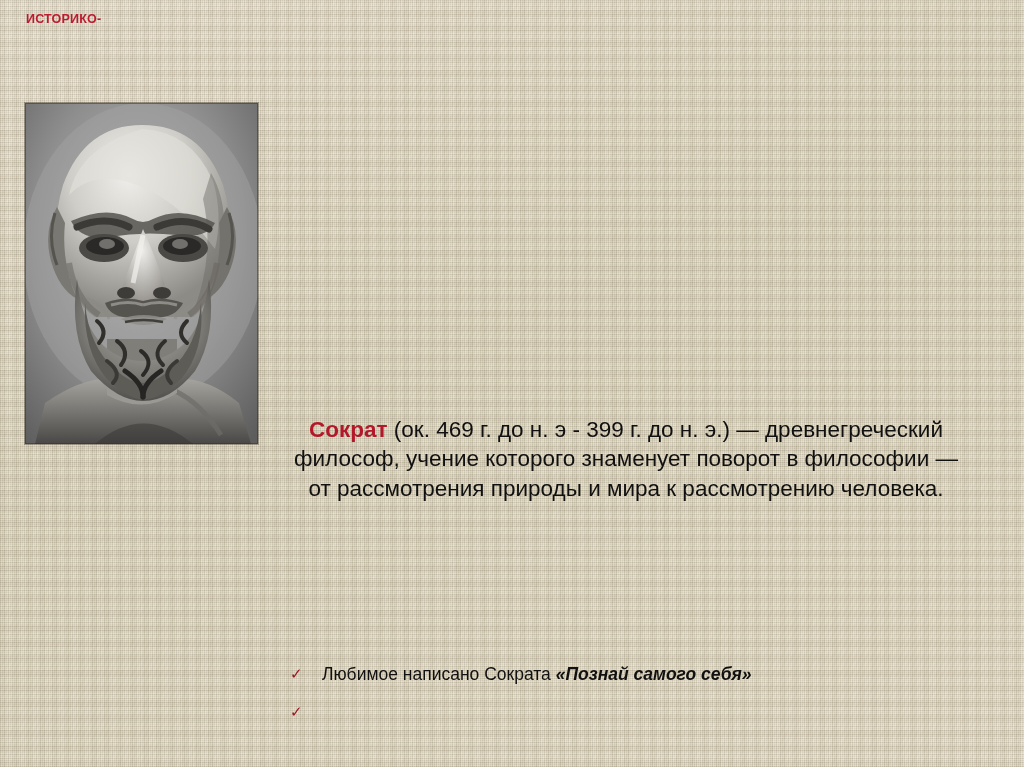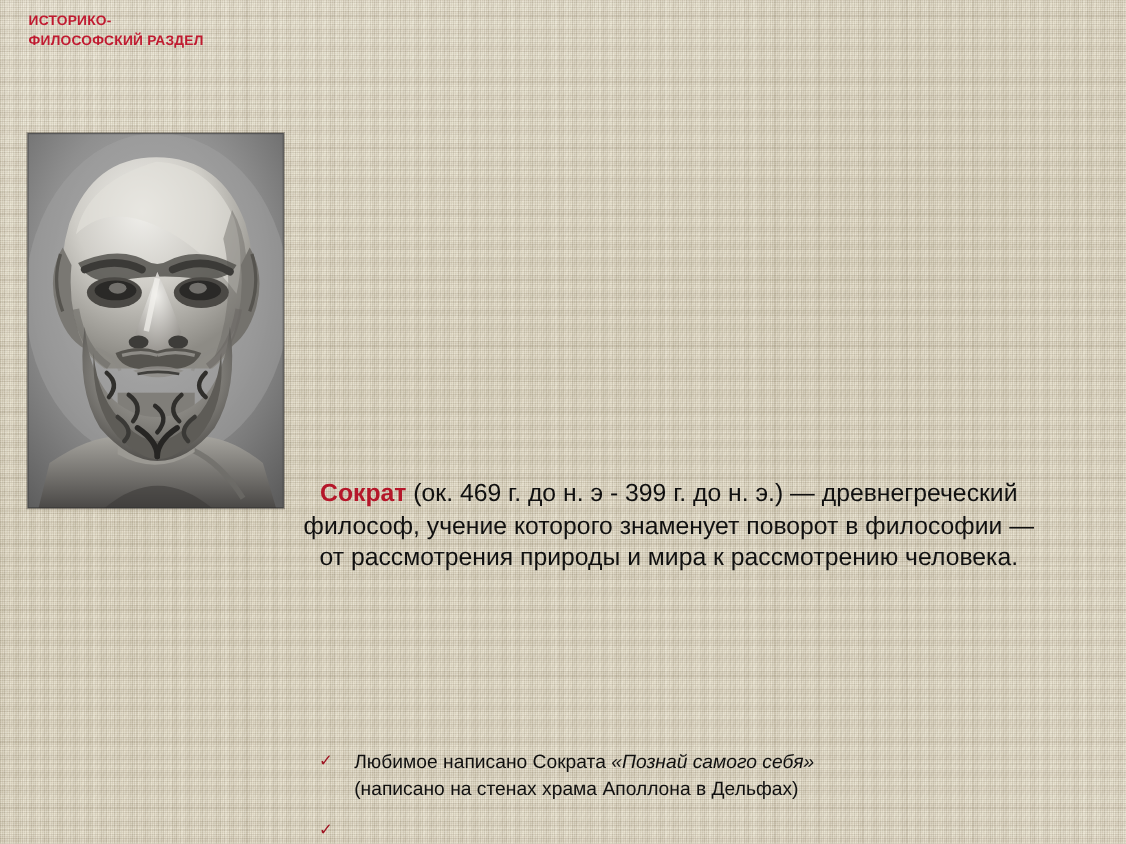--- a/index.html
+++ b/index.html
@@ -91,21 +91,21 @@
     height: 341px;
     overflow: hidden;
     background: #6f6f6f;
     box-shadow: 0 0 0 1px rgba(40,35,28,.35);
   }
   .portrait svg { display: block; width: 100%; height: 100%; }
 
   
   .title-block {
     position: absolute;
-    left: 268px;
+    left: 286px;
     top: 56px;
     width: 680px;
     text-align: center;
     font-size: 22.5px;
     line-height: 1.30;
     color: #101010;
   }
   .title-block .name {
     color: #b5172a;
     font-weight: bold;
@@ -128,30 +128,29 @@
   }
   .check-item .tick {
     position: absolute;
     left: 4px;
     top: 1px;
     font-size: 15px;
     line-height: 1.42;
     color: #9e1322;
     font-weight: normal;
   }
-  .check-item .bi     { font-weight: normal; font-style: italic; }
+  .check-item .bi     { font-weight: bold; font-style: italic; }
 </style>
 </head>
 <body>
 
 <div id="slide">
 
   <div class="section-header">
     <div>ИСТОРИКО-</div>
-    <div>ФИЛОСОФСКИЙ РАЗДЕЛ</div>
   </div>
 
   <div class="portrait">
     <svg viewBox="0 0 233 341" preserveAspectRatio="xMidYMid slice">
       <defs>
         <radialGradient id="bg" cx="48%" cy="38%" r="78%">
           <stop offset="0%" stop-color="#b9b9b9"></stop>
           <stop offset="55%" stop-color="#8f8f8f"></stop>
           <stop offset="100%" stop-color="#5d5d5d"></stop>
         </radialGradient>
@@ -243,21 +242,20 @@
 
   <div class="title-block">
     <span class="name">Сократ</span><span> (ок. 469 г. до н. э - 399 г. до н. э.) — древнегреческий философ, учение которого знаменует поворот в философии — от рассмотрения природы и мира к рассмотрению человека.</span>
   </div>
 
   <div class="check-list">
 
     <div class="check-item">
       <span class="tick">✓</span>
       <span>Любимое написано Сократа </span><span class="bi">«Познай самого себя»</span><br>
-      <span>(написано на стенах храма Аполлона в Дельфах)</span>
     </div>
 
     <div class="check-item" style="margin-bottom:15px;">
       <span class="tick">✓</span>
     </div>
 
   </div>
 
 </div>
 

